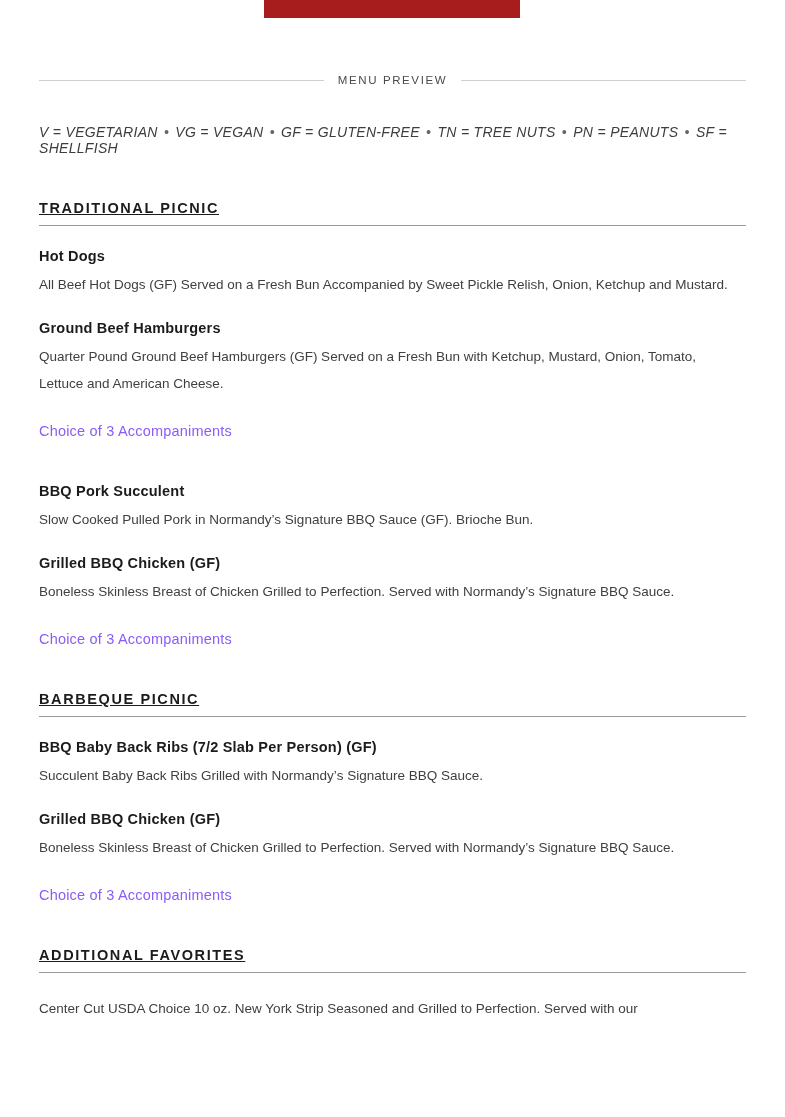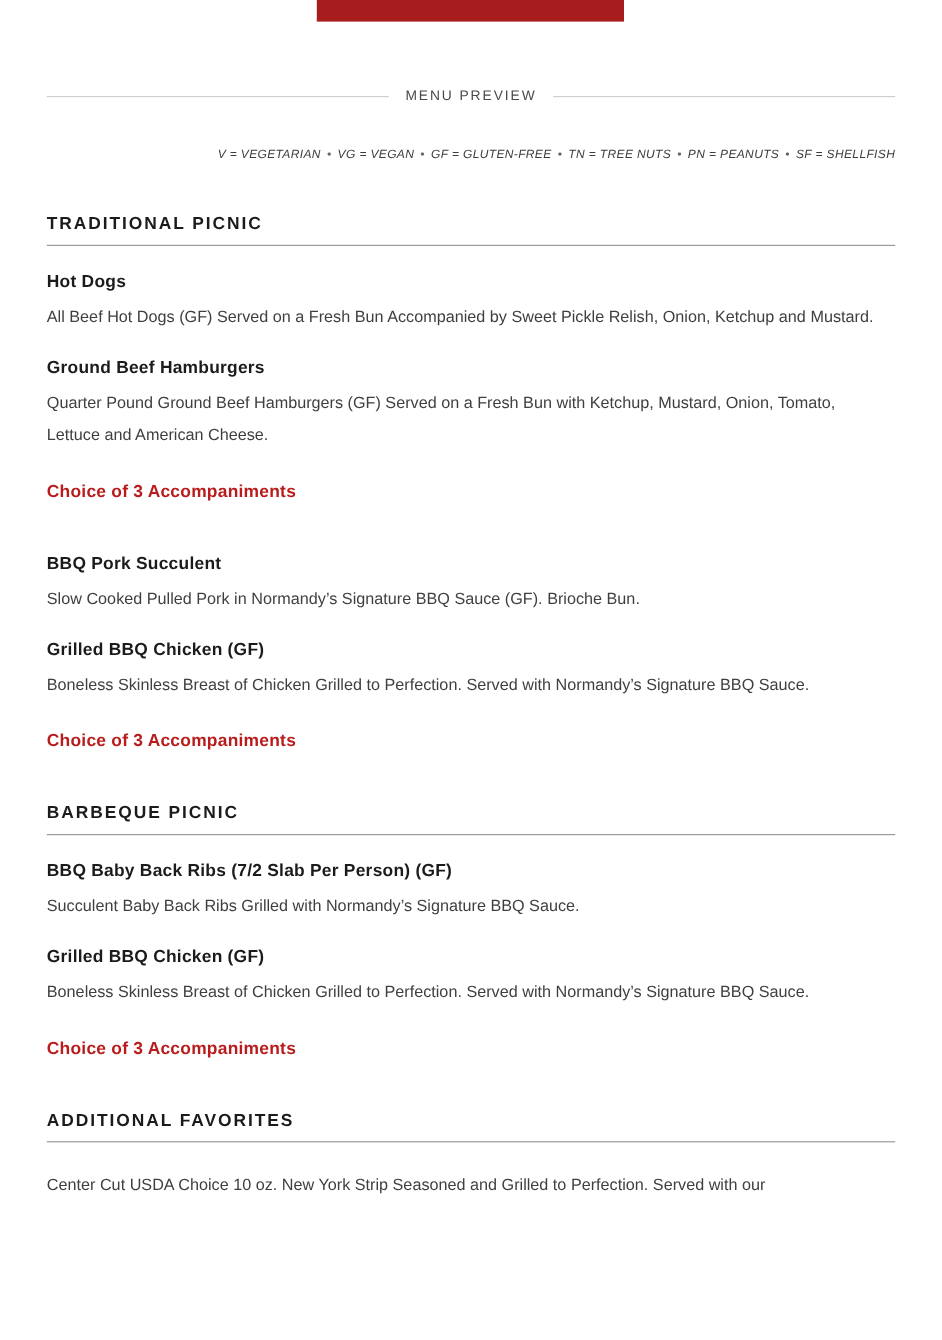--- a/index.html
+++ b/index.html
@@ -60,42 +60,43 @@
     padding: 0 14px;
     font-size: 11.5px;
     letter-spacing: 1.6px;
     color: #4a4a4a;
     font-weight: 400;
     white-space: nowrap;
   }
 
   .legend {
     margin-top: 38px;
-    text-align: right;
-    font-size: 10px;
+    text-align: left;
+    font-size: 14px;
     font-style: italic;
     color: #3d3d3d;
     letter-spacing: 0.3px;
   }
   .legend .eq { font-style: italic; }
   .legend .sep { padding: 0 2px; color: #666; }
 
   
   .section {
     margin-top: 44px;
   }
   .section-title {
     font-size: 14.5px;
     font-weight: bold;
     letter-spacing: 1.6px;
     color: #1b1b1b;
     text-transform: uppercase;
     padding-bottom: 9px;
     border-bottom: 1px solid #9a9a9a;
     margin: 0;
+    text-decoration: underline;
   }
 
   .item {
     margin-top: 22px;
   }
   .item-name {
     font-size: 14.5px;
     font-weight: bold;
     color: #1b1b1b;
     letter-spacing: 0.2px;
@@ -104,22 +105,22 @@
   .item-desc {
     font-size: 13.5px;
     line-height: 27px;
     color: #3f3f3f;
     margin: 0;
     max-width: 700px;
   }
   .choice {
     margin-top: 26px;
     font-size: 14.5px;
-    font-weight: bold;
-    color: #b91c1c;
+    font-weight: normal;
+    color: #8b5cf6;
     letter-spacing: 0.2px;
   }
 </style>
 </head>
 <body>
 
 <div class="page">
 
   <div class="top-button-wrap">
     <button class="top-button"></button>

